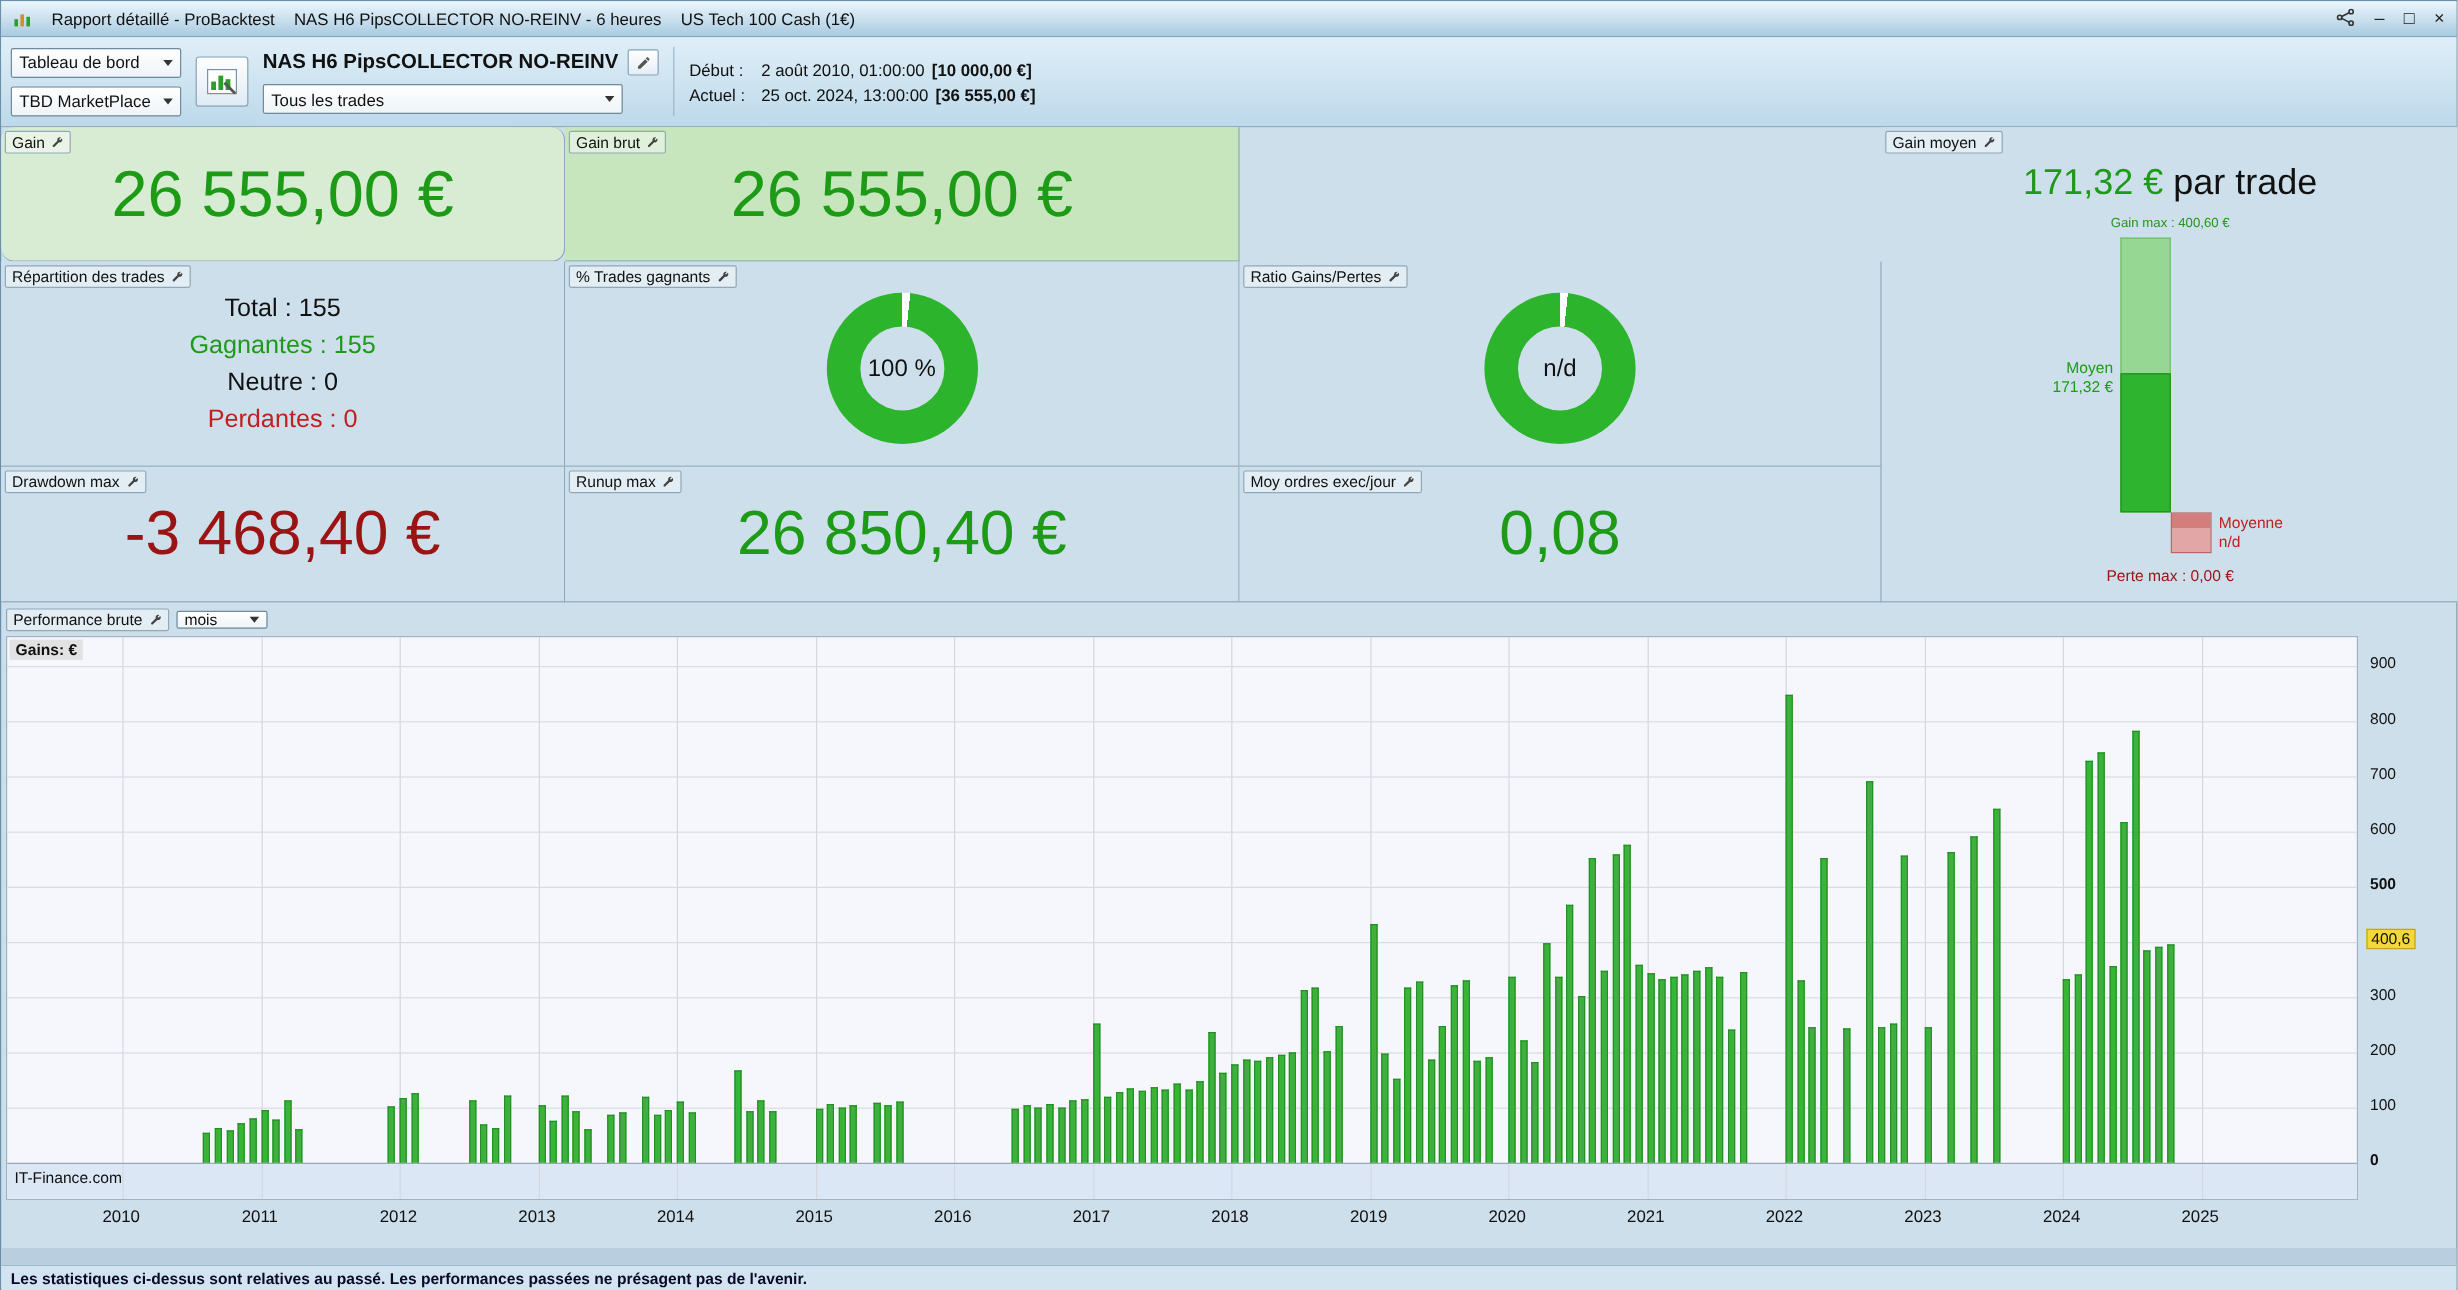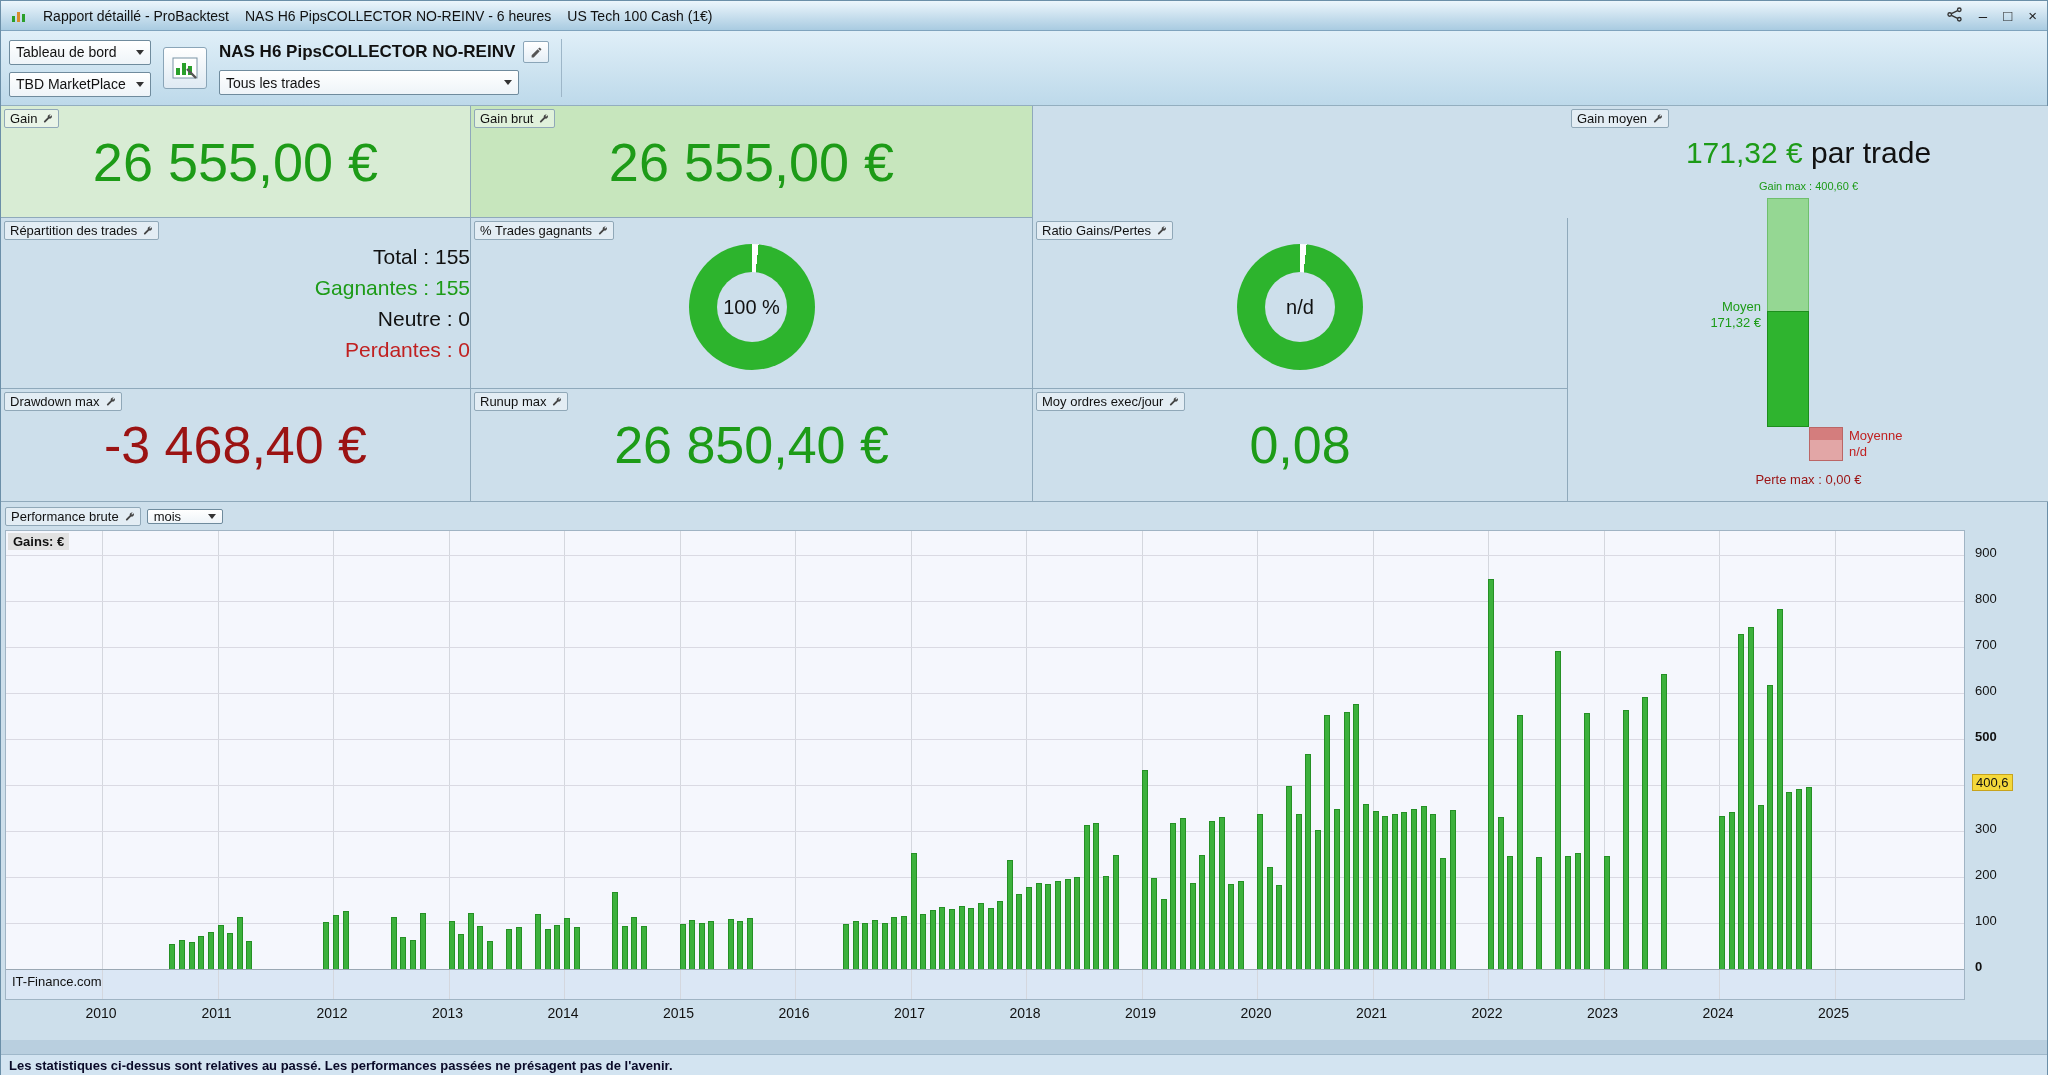--- a/index.html
+++ b/index.html
@@ -40,21 +40,21 @@
   .panel.no-r { border-right: none; }
   .panel.g1 { background: #d8ecd4; }
   .panel.g2 { background: #c7e6bd; }
   .gm { grid-column: 4; grid-row: 1 / span 3; }
   .chip { position: absolute; top: 3px; left: 3px; display: inline-flex; align-items: center; gap: 5px; font-size: 13px;
           padding: 1px 5px; background: rgba(255,255,255,0.45); border: 1px solid #90a8b8; border-radius: 2px; z-index: 3; white-space: nowrap; }
   .big { position: absolute; inset: 0; display: flex; align-items: center; justify-content: center; padding-top: 0; font-size: 54px; }
   .big.row3 { font-size: 52px; }
   .green { color: #1d9b17; } .darkred { color: #9b1313; } .black { color: #111; } .red { color: #c02020; }
 
-  .repart { position: absolute; inset: 0; display: flex; flex-direction: column; align-items: flex-end; justify-content: center;
+  .repart { position: absolute; inset: 0; display: flex; flex-direction: column; align-items: center; justify-content: center;
             font-size: 21px; line-height: 31px; }
   .donut-wrap { position: absolute; inset: 0; display: flex; align-items: center; justify-content: center; padding-top: 8px; }
   .donut { width: 126px; height: 126px; border-radius: 50%; background: conic-gradient(#ffffff 0deg 6deg, #2db42d 6deg 360deg);
            display: flex; align-items: center; justify-content: center; position: relative; }
   .donut::after { content: ""; position: absolute; width: 70px; height: 70px; border-radius: 50%; background: #cddfeb; }
   .donut-text { position: relative; z-index: 1; font-size: 20px; }
 
   
   .gm-title { position: absolute; top: 30px; left: 0; right: 0; text-align: center; font-size: 30px; }
   .gm-gainmax { position: absolute; top: 74px; left: 0; right: 0; text-align: center; font-size: 11px; }
@@ -153,25 +153,37 @@
               <path fill="#555" d="M3 17.2V21h3.8L17.9 9.9l-3.8-3.8L3 17.2zM20.7 7.1c.4-.4.4-1 0-1.4l-2.4-2.4c-.4-.4-1-.4-1.4 0l-1.8 1.8 3.8 3.8 1.8-1.8z"></path>
             </svg>
         </span>
       </div>
       <div class="select w300">
         <span>Tous les trades</span>
         <span class="arrow"></span>
       </div>
     </div>
     <div class="vsep"></div>
+    <div class="period">
+      <div class="period-row">
+        <span class="period-label">Début :</span>
+        <span>2 août 2010, 01:00:00</span>
+        <span class="capital">[10 000,00 €]</span>
+      </div>
+      <div class="period-row">
+        <span class="period-label">Actuel :</span>
+        <span>25 oct. 2024, 13:00:00</span>
+        <span class="capital">[36 555,00 €]</span>
+      </div>
+    </div>
   </div>
 
   <div class="stats">
 
-    <div class="panel g1" style="grid-column:1;grid-row:1;">
+    <div class="panel g1" style="grid-column:1;grid-row:1;border-radius:11px;">
       <span class="chip">
         <span>Gain</span>
         <span class="wrench">
             <svg width="11" height="11" viewBox="0 0 24 24">
               <path fill="#444" d="M21.7 7.7c0 2.6-2.1 4.7-4.7 4.7-.5 0-1-.1-1.4-.2l-8.1 8.1c-.8.8-2.1.8-2.9 0-.8-.8-.8-2.1 0-2.9l8.1-8.1c-.1-.4-.2-.9-.2-1.4C12.5 5.1 14.6 3 17.2 3c.7 0 1.3.2 1.9.4L15.9 6.6l1.7 1.7 3.3-3.2c.5.8.8 1.6.8 2.6z"></path>
             </svg>
           </span>
       </span>
       <div class="big green">26 555,00 €</div>
     </div>

